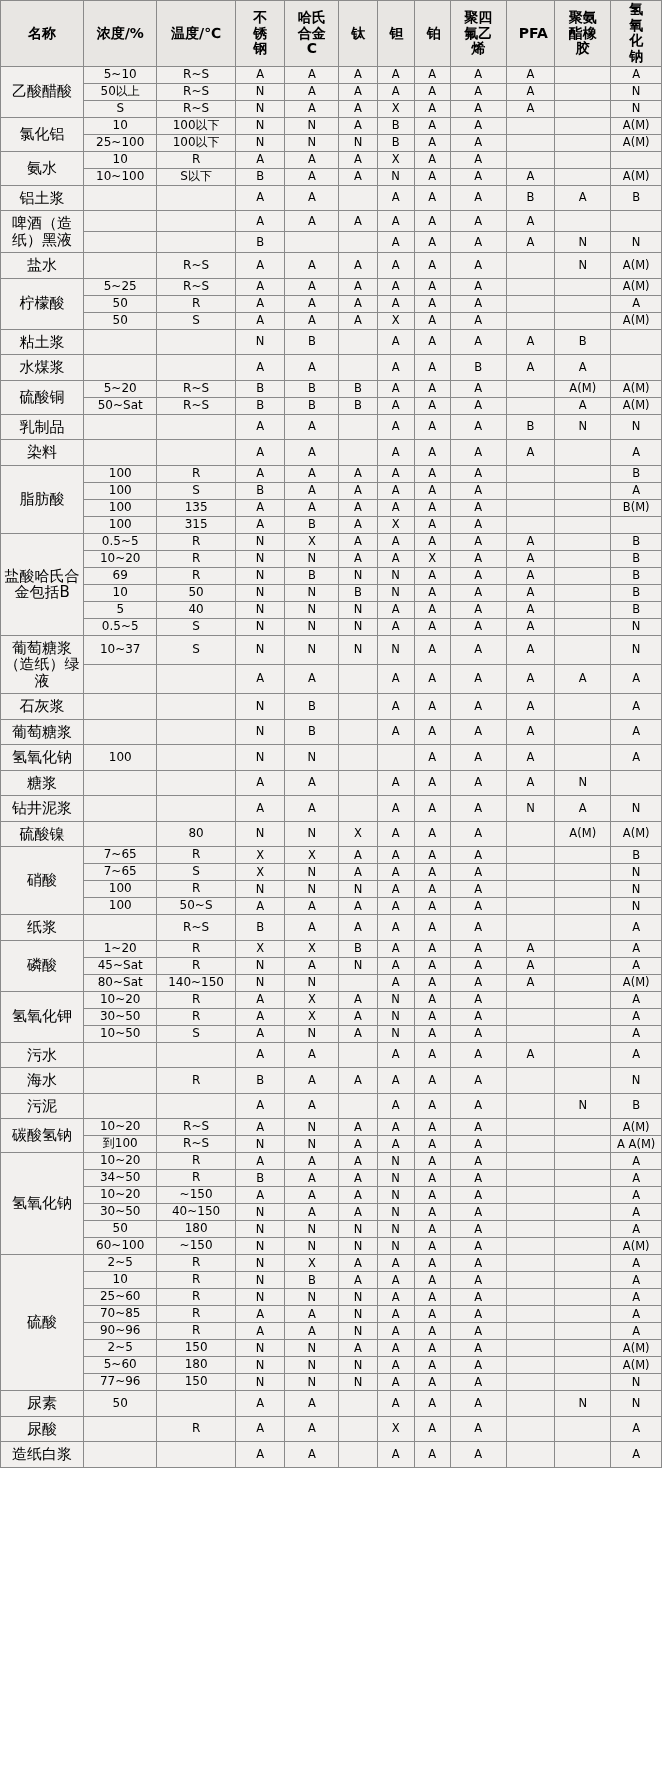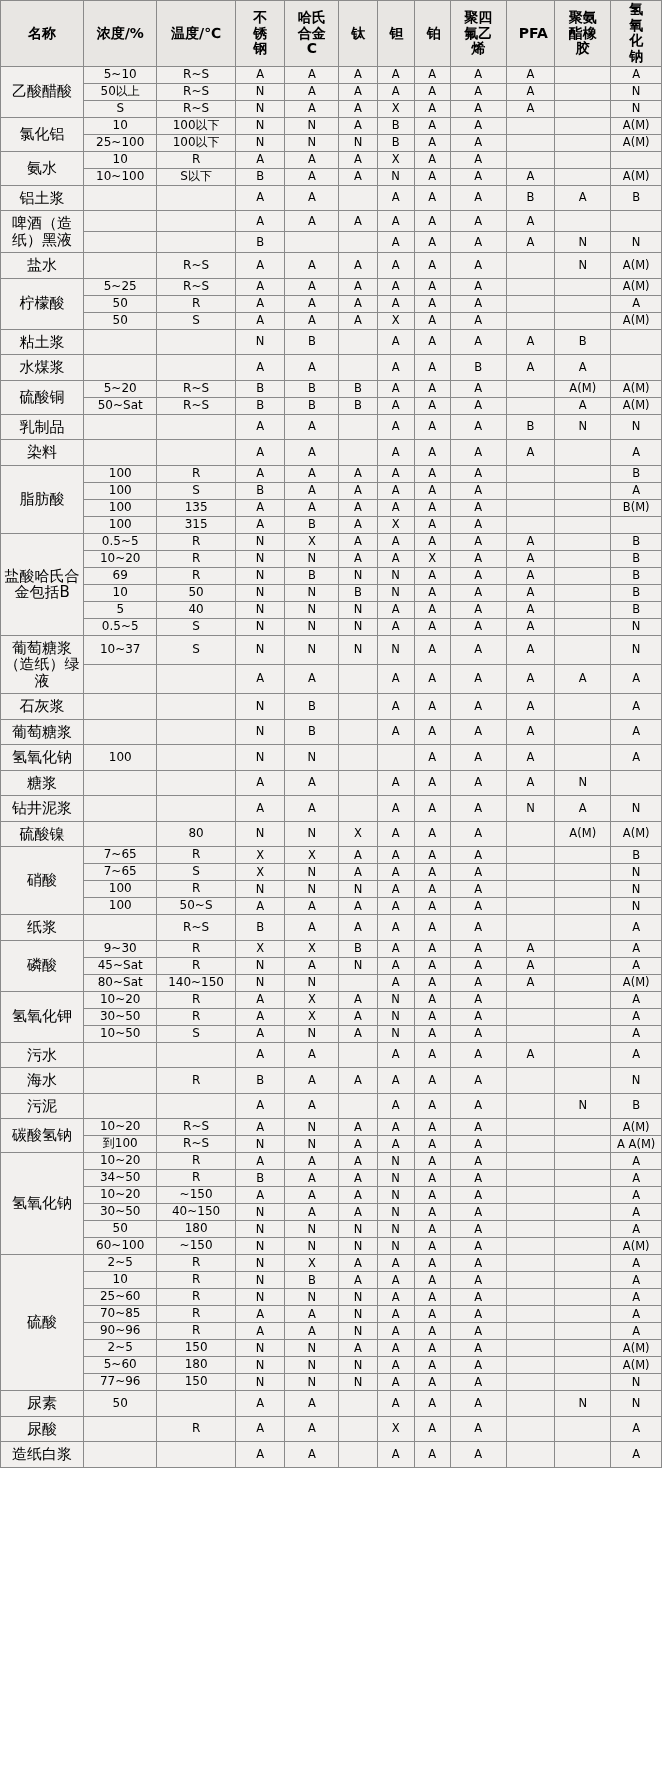--- a/index.html
+++ b/index.html
@@ -686,21 +686,21 @@
           <td class="val">A</td>
           <td class="val">A</td>
           <td class="val">A</td>
           <td class="val">A</td>
           <td class="val"></td>
           <td class="val"></td>
           <td class="val">A</td>
         </tr>
         <tr>
           <td class="name" rowspan="3">磷酸</td>
-          <td class="cond">9~30</td>
+          <td class="cond">1~20</td>
           <td class="cond">R</td>
           <td class="val">X</td>
           <td class="val">X</td>
           <td class="val">B</td>
           <td class="val">A</td>
           <td class="val">A</td>
           <td class="val">A</td>
           <td class="val">A</td>
           <td class="val"></td>
           <td class="val">A</td>

